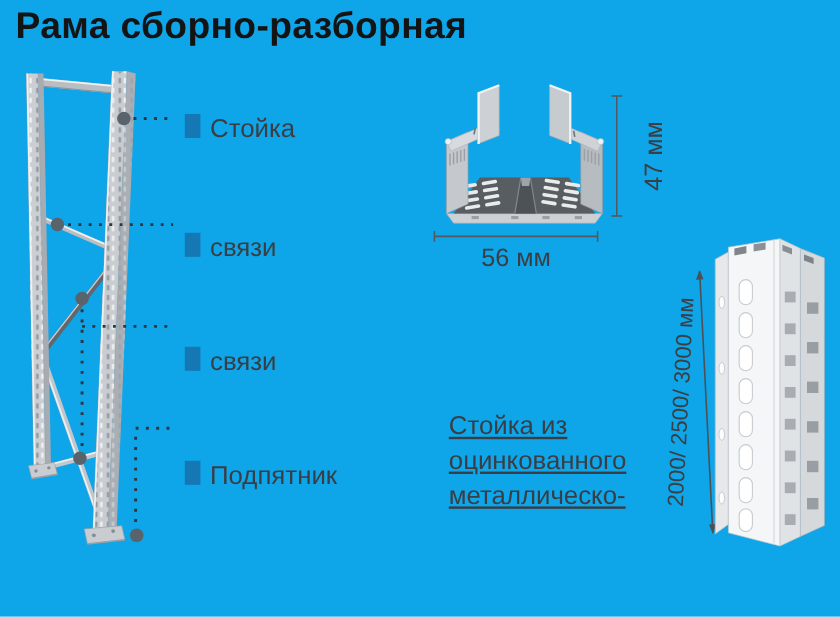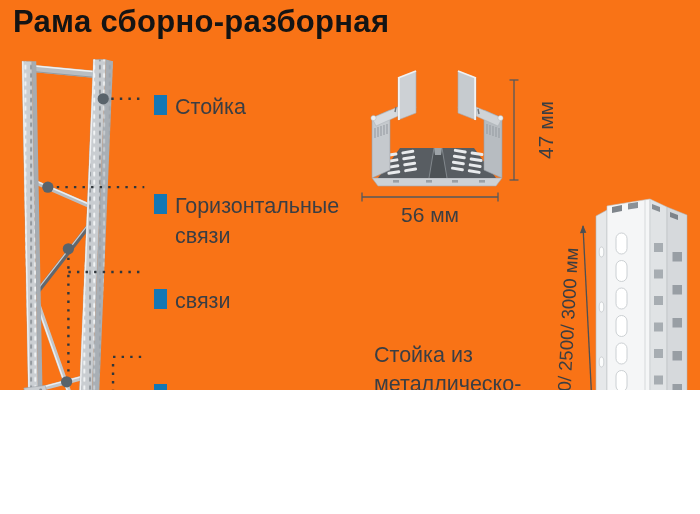--- a/index.html
+++ b/index.html
@@ -1,31 +1,31 @@
 <!DOCTYPE html>
 <html><head>
 <meta charset="utf-8">
 <style>
   html,body{margin:0;padding:0;background:#ffffff;}
   #page{
-    position:relative;width:700px;height:390px;background:#f97316;overflow:hidden;
+    position:relative;width:700px;height:514px;background:#0ea5e9;overflow:hidden;
     font-family:"Liberation Sans", sans-serif;
   }
   #title{
     position:absolute;left:13px;top:4px;width:480px;
     font-size:31px;font-weight:bold;letter-spacing:0.3px;color:#141414;
   }
   .callout{position:absolute;left:154px;display:flex;gap:8px;}
   .callout .bullet{flex:0 0 auto;width:13px;height:20px;margin-top:3px;background:#1577b4;}
   .callout .txt{display:flex;flex-direction:column;font-size:21.5px;line-height:30px;color:#3a3e44;white-space:nowrap;justify-content:flex-end;}
   #description{
     position:absolute;left:374px;top:341px;width:165px;
     font-size:21.5px;line-height:29px;color:#3a3e44;
   }
-  #description span{display:block;white-space:nowrap;}
+  #description span{display:block;white-space:nowrap;text-decoration:underline;}
   .abs-svg{position:absolute;}
   svg text{font-family:"Liberation Sans", sans-serif;}
 </style>
 </head>
 <body>
 
 <div id="page">
 
   <div id="title">Рама сборно-разборная</div>
 
@@ -106,32 +106,35 @@
   <div class="callout" style="top:92px">
     <span class="bullet"></span>
     <span class="txt">
       <span>Стойка</span>
       <span></span>
     </span>
   </div>
   <div class="callout" style="top:191px">
     <span class="bullet"></span>
     <span class="txt">
-      <span>Горизонтальные</span>
       <span>связи</span>
     </span>
   </div>
   <div class="callout" style="top:286px">
     <span class="bullet"></span>
     <span class="txt">
       <span>связи</span>
     </span>
   </div>
   <div class="callout" style="top:381px">
     <span class="bullet"></span>
+    <span class="txt">
+      <span>Подпятник</span>
+      <span></span>
+    </span>
   </div>
 
   <svg class="abs-svg" style="left:350px;top:60px" width="215" height="175" viewBox="350 60 215 175">
     <g>
 
       <polygon points="372,178 502,178 496,186 378,186" fill="#cdd1d5" stroke="#a4aaaf" stroke-width="0.6"></polygon>
       <rect x="393" y="180" width="6" height="2.6" fill="#9aa0a6"></rect>
       <rect x="426" y="180" width="6" height="2.6" fill="#9aa0a6"></rect>
       <rect x="452" y="180" width="6" height="2.6" fill="#9aa0a6"></rect>
       <rect x="479" y="180" width="6" height="2.6" fill="#9aa0a6"></rect>
@@ -217,20 +220,21 @@
     <g>
       <line x1="362" y1="197" x2="498" y2="197" stroke="#55595d" stroke-width="1.3"></line>
       <line x1="362" y1="192.5" x2="362" y2="201.5" stroke="#55595d" stroke-width="1.3"></line>
       <line x1="498" y1="192.5" x2="498" y2="201.5" stroke="#55595d" stroke-width="1.3"></line>
       <text x="430" y="222" text-anchor="middle" font-size="21" fill="#3b3e42">56 мм</text>
     </g>
   </svg>
 
   <div id="description">
     <span>Стойка из</span>
+    <span>оцинкованного</span>
     <span>металлическо-</span>
   </div>
 
   <svg class="abs-svg" style="left:550px;top:190px" width="150" height="324" viewBox="550 190 150 324">
 
     <g>
       <line x1="583" y1="226" x2="594" y2="444" stroke="#4c5054" stroke-width="1.3"></line>
       <polygon points="583,225 579.9,233.2 586.3,232.8" fill="#4c5054"></polygon>
       <polygon points="594,445 590.8,437 597.2,436.6" fill="#4c5054"></polygon>
       <text transform="rotate(-87 567 335)" x="567" y="335" text-anchor="middle" dominant-baseline="central" font-size="18.5" fill="#3b3e42">2000/ 2500/ 3000 мм</text>

